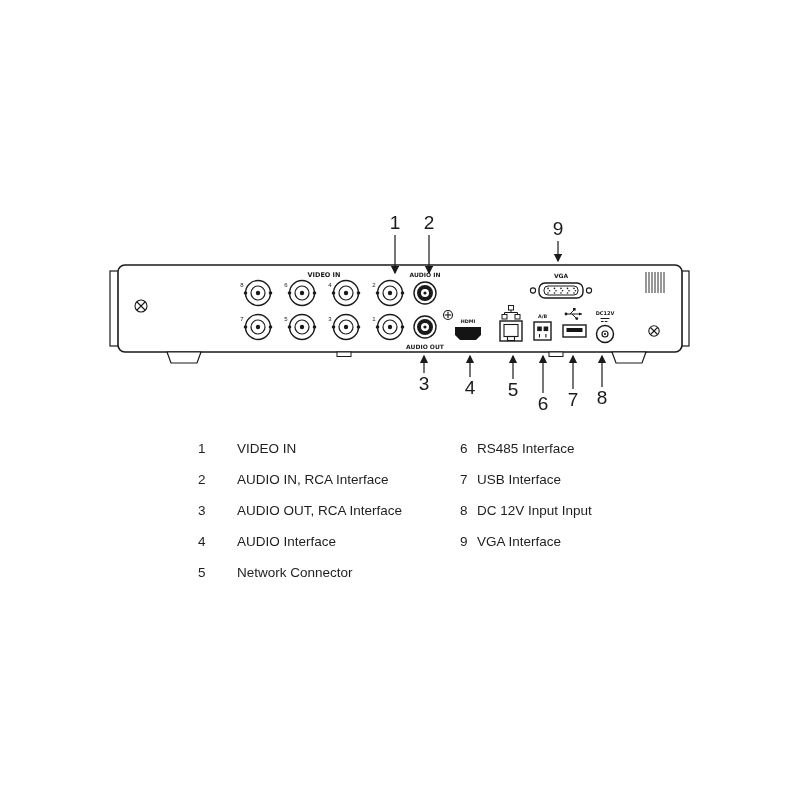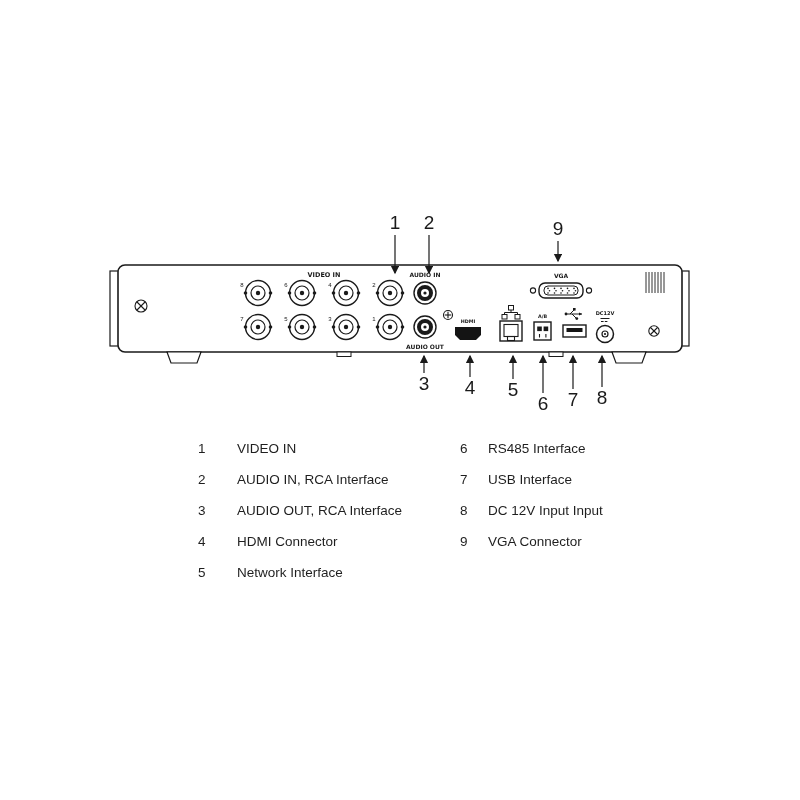--- a/index.html
+++ b/index.html
@@ -4,21 +4,21 @@
 <style>
   html,body{margin:0;padding:0;background:#fff;}
   .page{position:relative;width:800px;height:800px;background:#ffffff;overflow:hidden;
         font-family:"Liberation Sans",sans-serif;color:#1a1a1a;}
   .figure-svg{position:absolute;left:0;top:0;}
   .legend{position:absolute;left:0;top:0;width:800px;height:800px;}
   .legend-row{position:absolute;font-size:13.5px;color:#1f1f1f;white-space:nowrap;}
   .legend-row .num{position:absolute;left:0;top:0;}
   .legend-row .lbl{position:absolute;top:0;}
   .legend-row.colL .lbl{left:39px;}
-  .legend-row.colR .lbl{left:28px;}
+  .legend-row.colR .lbl{left:17px;}
   text{fill:#1a1a1a;}
   .hairline{stroke:#1a1a1a;}
 </style>
 </head>
 <body>
 
 <div class="page">
 
 <svg class="figure-svg" width="800" height="450" viewBox="0 0 800 450">
   <defs>
@@ -279,37 +279,37 @@
   <div class="legend-row colL" style="left:198px;top:472px;">
     <span class="num">2</span>
     <span class="lbl">AUDIO IN, RCA Interface</span>
   </div>
   <div class="legend-row colL" style="left:198px;top:503px;">
     <span class="num">3</span>
     <span class="lbl">AUDIO OUT, RCA Interface</span>
   </div>
   <div class="legend-row colL" style="left:198px;top:534px;">
     <span class="num">4</span>
-    <span class="lbl">HDMI Connector</span>
+    <span class="lbl">AUDIO Interface</span>
   </div>
   <div class="legend-row colL" style="left:198px;top:565px;">
     <span class="num">5</span>
-    <span class="lbl">Network Interface</span>
+    <span class="lbl">Network Connector</span>
   </div>
   <div class="legend-row colR" style="left:460px;top:441px;">
     <span class="num">6</span>
     <span class="lbl">RS485 Interface</span>
   </div>
   <div class="legend-row colR" style="left:460px;top:472px;">
     <span class="num">7</span>
     <span class="lbl">USB Interface</span>
   </div>
   <div class="legend-row colR" style="left:460px;top:503px;">
     <span class="num">8</span>
     <span class="lbl">DC 12V Input Input</span>
   </div>
   <div class="legend-row colR" style="left:460px;top:534px;">
     <span class="num">9</span>
-    <span class="lbl">VGA Connector</span>
+    <span class="lbl">VGA Interface</span>
   </div>
 </div>
 
 </div>
 
 </body></html>

